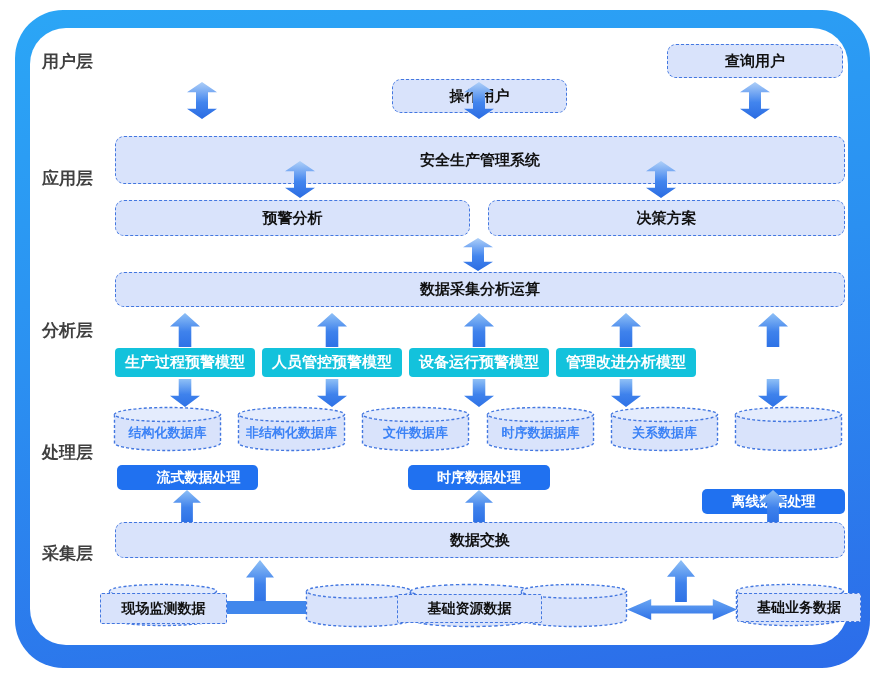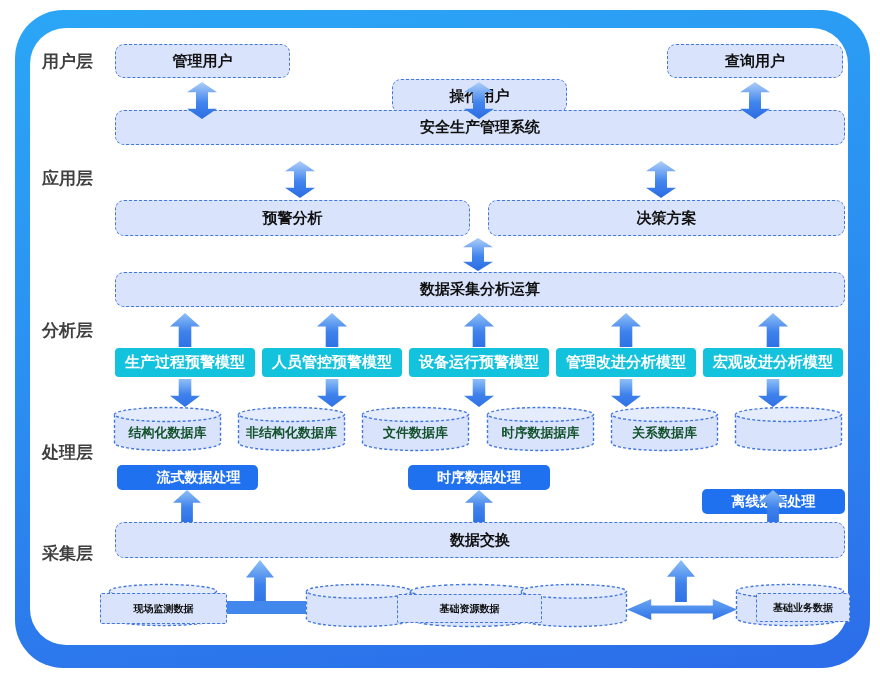--- a/index.html
+++ b/index.html
@@ -11,26 +11,26 @@
   .layer-label{position:absolute;left:42px;font-size:17px;font-weight:bold;color:#404040;white-space:nowrap;}
   .lightbox{position:absolute;background:#d9e3fb;border:1.6px dashed #4377e0;border-radius:9px;
             display:flex;align-items:center;justify-content:center;
             font-size:15px;font-weight:bold;color:#111;box-sizing:border-box;white-space:nowrap;}
   .modelbox{position:absolute;background:#13c2dc;border-radius:4px;display:flex;align-items:center;justify-content:center;
             font-size:15px;font-weight:bold;color:#fff;box-sizing:border-box;white-space:nowrap;}
   .procbox{position:absolute;background:#2071f0;border-radius:5px;display:flex;align-items:center;justify-content:center;
            font-size:14px;font-weight:bold;color:#fff;box-sizing:border-box;white-space:nowrap;}
   .srclabel{position:absolute;background:#d9e3fb;border:1.5px dashed #4377e0;border-radius:2px;
             display:flex;align-items:center;justify-content:center;
-            font-size:10px;font-weight:bold;color:#111;box-sizing:border-box;white-space:nowrap;z-index:4;}
+            font-size:14px;font-weight:bold;color:#111;box-sizing:border-box;white-space:nowrap;z-index:4;}
   .cyl{position:absolute;z-index:2;}
   .cyl svg{position:absolute;left:0;top:0;width:100%;height:100%;}
   .cyl .cyl-label{position:absolute;left:0;top:8px;width:100%;height:calc(100% - 8px);
             display:flex;align-items:center;justify-content:center;
-            font-size:13px;font-weight:bold;color:#14532d;white-space:nowrap;}
+            font-size:13px;font-weight:bold;color:#3b82f6;white-space:nowrap;}
   .arr-up{position:absolute;background:linear-gradient(180deg,#8fc0f6 0%,#3f82ec 55%,#2e72e6 100%);
           clip-path:polygon(50% 0,100% 40%,71% 40%,71% 100%,29% 100%,29% 40%,0 40%);z-index:3;}
   .arr-down{position:absolute;background:linear-gradient(180deg,#8fc0f6 0%,#3f82ec 55%,#2e72e6 100%);
           clip-path:polygon(50% 100%,100% 60%,71% 60%,71% 0,29% 0,29% 60%,0 60%);z-index:3;}
   .arr-v2{position:absolute;background:linear-gradient(180deg,#aecff8 0%,#4285ee 55%,#2b6ce2 100%);
           clip-path:polygon(50% 0,100% 28%,70% 28%,70% 72%,100% 72%,50% 100%,0 72%,30% 72%,30% 28%,0 28%);z-index:3;}
   .arr-h2{position:absolute;background:linear-gradient(180deg,#6aa6f2 0%,#2e72e8 100%);
           clip-path:polygon(0 50%,22% 0,22% 31%,78% 31%,78% 0,100% 50%,78% 100%,78% 69%,22% 69%,22% 100%);z-index:3;}
   .connector{position:absolute;background:#4187ec;z-index:3;}
 </style>
@@ -40,29 +40,28 @@
 <div class="canvas">
   <div class="frame"></div>
   <div class="panel"></div>
 
   <div class="layer-label" style="top:50px;">用户层</div>
   <div class="layer-label" style="top:167px;">应用层</div>
   <div class="layer-label" style="top:319px;text-align:center;">分析层</div>
   <div class="layer-label" style="top:441px;">处理层</div>
   <div class="layer-label" style="top:542px;">采集层</div>
 
-  <div class="lightbox" style="left:115px;top:44px;width:175px;height:34px;">管理用户</div>
   <div class="lightbox" style="left:392px;top:44px;width:175px;height:34px;margin-top:35px;">操作用户</div>
   <div class="lightbox" style="left:667px;top:44px;width:176px;height:34px;">查询用户</div>
 
   <div class="arr-v2" style="left:187px;top:82px;width:30px;height:37px;"></div>
   <div class="arr-v2" style="left:464px;top:82px;width:30px;height:37px;"></div>
   <div class="arr-v2" style="left:740px;top:82px;width:30px;height:37px;"></div>
 
-  <div class="lightbox" style="left:115px;top:110px;width:730px;height:35px;">安全生产管理系统</div>
+  <div class="lightbox" style="left:115px;top:136px;width:730px;height:48px;">安全生产管理系统</div>
 
   <div class="arr-v2" style="left:285px;top:161px;width:30px;height:37px;"></div>
   <div class="arr-v2" style="left:646px;top:161px;width:30px;height:37px;"></div>
 
   <div class="lightbox" style="left:115px;top:200px;width:355px;height:36px;">预警分析</div>
   <div class="lightbox" style="left:488px;top:200px;width:357px;height:36px;">决策方案</div>
 
   <div class="arr-v2" style="left:463px;top:238px;width:30px;height:33px;"></div>
 
   <div class="lightbox" style="left:115px;top:272px;width:730px;height:35px;">数据采集分析运算</div>
@@ -70,21 +69,20 @@
   <div class="arr-up" style="left:170px;top:313px;width:30px;height:34px;"></div>
   <div class="arr-up" style="left:317px;top:313px;width:30px;height:34px;"></div>
   <div class="arr-up" style="left:464px;top:313px;width:30px;height:34px;"></div>
   <div class="arr-up" style="left:611px;top:313px;width:30px;height:34px;"></div>
   <div class="arr-up" style="left:758px;top:313px;width:30px;height:34px;"></div>
 
   <div class="modelbox" style="left:115px;top:348px;width:140px;height:29px;">生产过程预警模型</div>
   <div class="modelbox" style="left:262px;top:348px;width:140px;height:29px;">人员管控预警模型</div>
   <div class="modelbox" style="left:409px;top:348px;width:140px;height:29px;">设备运行预警模型</div>
   <div class="modelbox" style="left:556px;top:348px;width:140px;height:29px;">管理改进分析模型</div>
-  <div class="modelbox" style="left:703px;top:348px;width:140px;height:29px;">宏观改进分析模型</div>
 
   <div class="arr-down" style="left:170px;top:379px;width:30px;height:28px;"></div>
   <div class="arr-down" style="left:317px;top:379px;width:30px;height:28px;"></div>
   <div class="arr-down" style="left:464px;top:379px;width:30px;height:28px;"></div>
   <div class="arr-down" style="left:611px;top:379px;width:30px;height:28px;"></div>
   <div class="arr-down" style="left:758px;top:379px;width:30px;height:28px;"></div>
 
   <div class="cyl" style="left:113px;top:406px;width:109px;height:46px;">
     <svg viewBox="0 0 110 46" preserveAspectRatio="none">
       <path d="M1.5,8.5 L1.5,37 A53.5,7.5 0 0 0 108.5,37 L108.5,8.5" fill="#d9e3fb" stroke="#4377e0" stroke-width="1.4" stroke-dasharray="3 2.2"></path>
@@ -169,14 +167,14 @@
       <path d="M1.5,8.5 L1.5,37 A53.5,7.5 0 0 0 108.5,37 L108.5,8.5" fill="#d9e3fb" stroke="#4377e0" stroke-width="1.4" stroke-dasharray="3 2.2"></path>
       <ellipse cx="55" cy="8.5" rx="53.5" ry="7" fill="#e4ecfd" stroke="#4377e0" stroke-width="1.4" stroke-dasharray="3 2.2"></ellipse>
     </svg>
   </div>
 
   <div class="connector" style="left:226px;top:601px;width:80px;height:13px;"></div>
   <div class="arr-h2" style="left:627px;top:599px;width:110px;height:21px;"></div>
 
   <div class="srclabel" style="left:100px;top:593px;width:127px;height:31px;">现场监测数据</div>
   <div class="srclabel" style="left:397px;top:594px;width:145px;height:29px;">基础资源数据</div>
-  <div class="srclabel" style="left:756px;top:593px;width:94px;height:29px;">基础业务数据</div>
+  <div class="srclabel" style="left:737px;top:593px;width:124px;height:29px;">基础业务数据</div>
 </div>
 
 </body></html>

